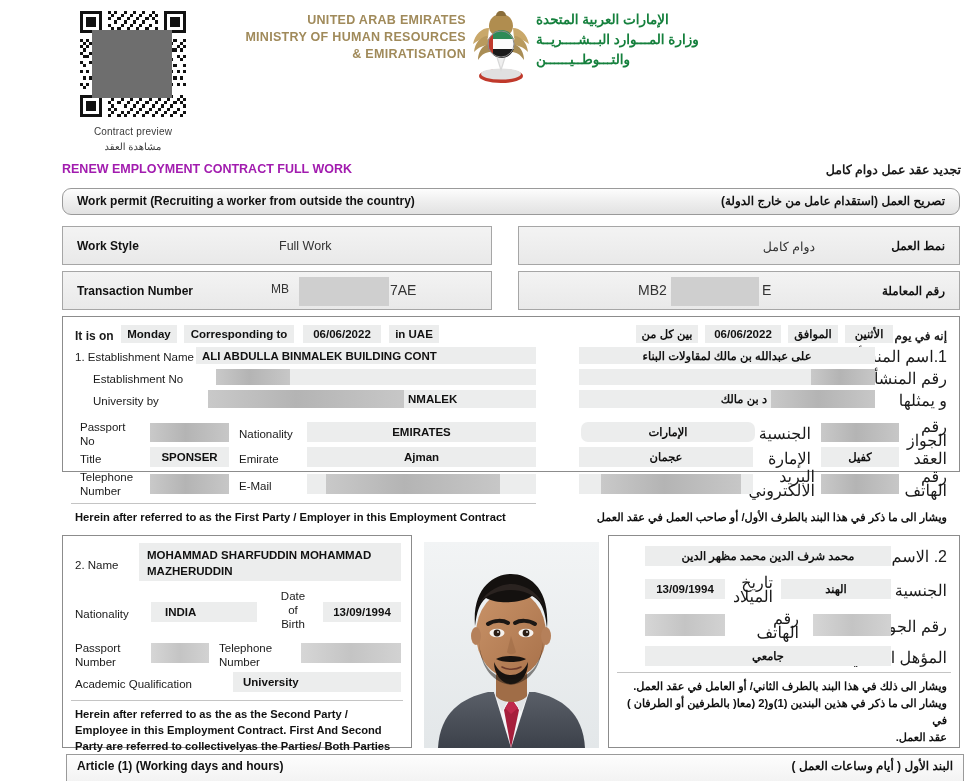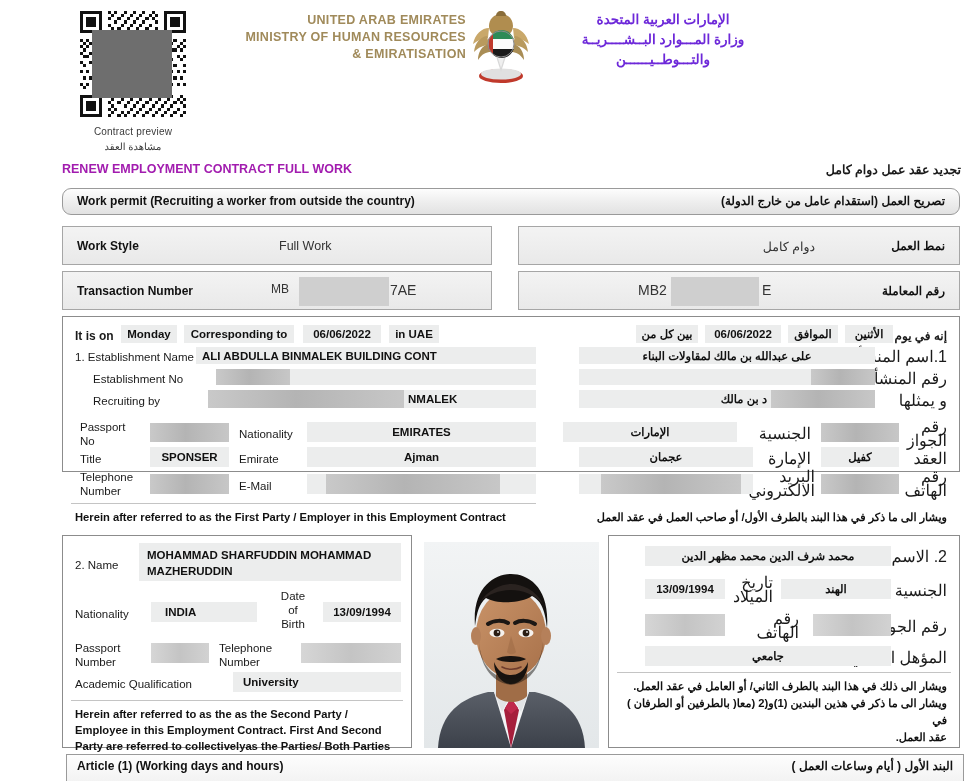--- a/index.html
+++ b/index.html
@@ -16,22 +16,22 @@
   .header{position:absolute;left:0;top:0;width:975px;height:150px;}
   .qr-wrap{position:absolute;left:68px;top:8px;width:130px;text-align:center;}
   .qr{width:130px;height:112px;position:relative;}
   .qr svg{display:block;}
   .qr-redact{position:absolute;left:24px;top:22px;width:80px;height:68px;background:#6e6e6e;}
   .qr-cap{font-size:10px;color:#3a3a3a;margin-top:6px;letter-spacing:.2px;}
   .qr-cap2{font-size:10px;color:#3a3a3a;margin-top:4px;direction:rtl;}
 
   .hdr-en{position:absolute;left:216px;top:12px;width:250px;text-align:right;
     font-size:12.5px;font-weight:bold;line-height:17px;color:#a08a5a;letter-spacing:.3px;}
-  .hdr-ar{position:absolute;left:536px;top:10px;width:254px;text-align:center;direction:rtl;
-    font-size:13.5px;font-weight:bold;line-height:20px;color:#6d28d9;}
+  .hdr-ar{position:absolute;left:536px;top:10px;width:254px;text-align:left;direction:rtl;
+    font-size:13.5px;font-weight:bold;line-height:20px;color:#15803d;}
   .emblem{position:absolute;left:470px;top:6px;width:62px;height:78px;}
 
   
   .title-row{position:absolute;left:62px;top:162px;width:851px;height:20px;}
   .title-en{position:absolute;left:0;top:0;font-size:12.5px;font-weight:bold;color:#a21caf;}
   .title-ar{position:absolute;right:-48px;top:0;font-size:12.5px;font-weight:bold;direction:rtl;color:#1a1a1a;}
 
   .permit-bar{position:absolute;left:62px;top:188px;width:898px;height:27px;
     border:1px solid #9a9a9a;border-radius:9px;
     background:linear-gradient(to bottom,#fdfdfd 0%,#ededed 55%,#e2e2e2 100%);
@@ -358,21 +358,21 @@
     <div class="fld" style="left:240px;top:8px;width:78px;height:18px;">06/06/2022</div>
     <div class="fld" style="left:326px;top:8px;width:50px;height:18px;">in UAE</div>
 
     <div class="lab" style="left:12px;top:33px;">1. Establishment Name</div>
     <div class="fld lefttext" style="left:133px;top:30px;width:340px;height:17px;">ALI ABDULLA BINMALEK BUILDING CONT</div>
 
     <div class="lab" style="left:30px;top:55px;">Establishment No</div>
     <div class="fld" style="left:153px;top:52px;width:320px;height:16px;"></div>
     <div class="redact" style="left:153px;top:52px;width:74px;height:16px;"></div>
 
-    <div class="lab" style="left:30px;top:77px;">Recruiting by</div>
+    <div class="lab" style="left:30px;top:77px;">University by</div>
     <div class="fld lefttext" style="left:145px;top:73px;width:328px;height:18px;padding-left:200px;">NMALEK</div>
     <div class="redact" style="left:145px;top:73px;width:196px;height:18px;"></div>
 
     <div class="lab" style="left:17px;top:103px;width:60px;">
       <span>Passport</span><br>
       <span>No</span>
     </div>
     <div class="redact" style="left:87px;top:106px;width:79px;height:19px;"></div>
     <div class="lab" style="left:176px;top:110px;">Nationality</div>
     <div class="fld" style="left:244px;top:105px;width:229px;height:20px;">EMIRATES</div>
@@ -410,21 +410,21 @@
     <div class="lab-ar" style="right:12px;top:77px;">و يمثلها</div>
     <div class="fld rtl" style="right:84px;top:73px;width:296px;height:18px;padding-right:108px;justify-content:flex-start;">د بن مالك</div>
     <div class="redact" style="right:84px;top:73px;width:104px;height:18px;"></div>
 
     <div class="lab-ar" style="right:12px;top:103px;width:42px;">
       <span>رقم</span><br>
       <span>الجواز</span>
     </div>
     <div class="redact" style="right:60px;top:106px;width:78px;height:19px;"></div>
     <div class="lab-ar" style="right:148px;top:110px;">الجنسية</div>
-    <div class="fld rtl" style="right:222px;top:105px;width:174px;height:20px;">الإمارات</div>
+    <div class="fld rtl" style="right:204px;top:105px;width:174px;height:20px;border-radius:7px;">الإمارات</div>
 
     <div class="lab-ar" style="right:12px;top:135px;">العقد</div>
     <div class="fld rtl" style="right:60px;top:130px;width:78px;height:20px;">كفيل</div>
     <div class="lab-ar" style="right:148px;top:135px;">الإمارة</div>
     <div class="fld rtl" style="right:206px;top:130px;width:174px;height:20px;">عجمان</div>
 
     <div class="lab-ar" style="right:12px;top:153px;width:42px;">
       <span>رقم</span><br>
       <span>الهاتف</span>
     </div>

